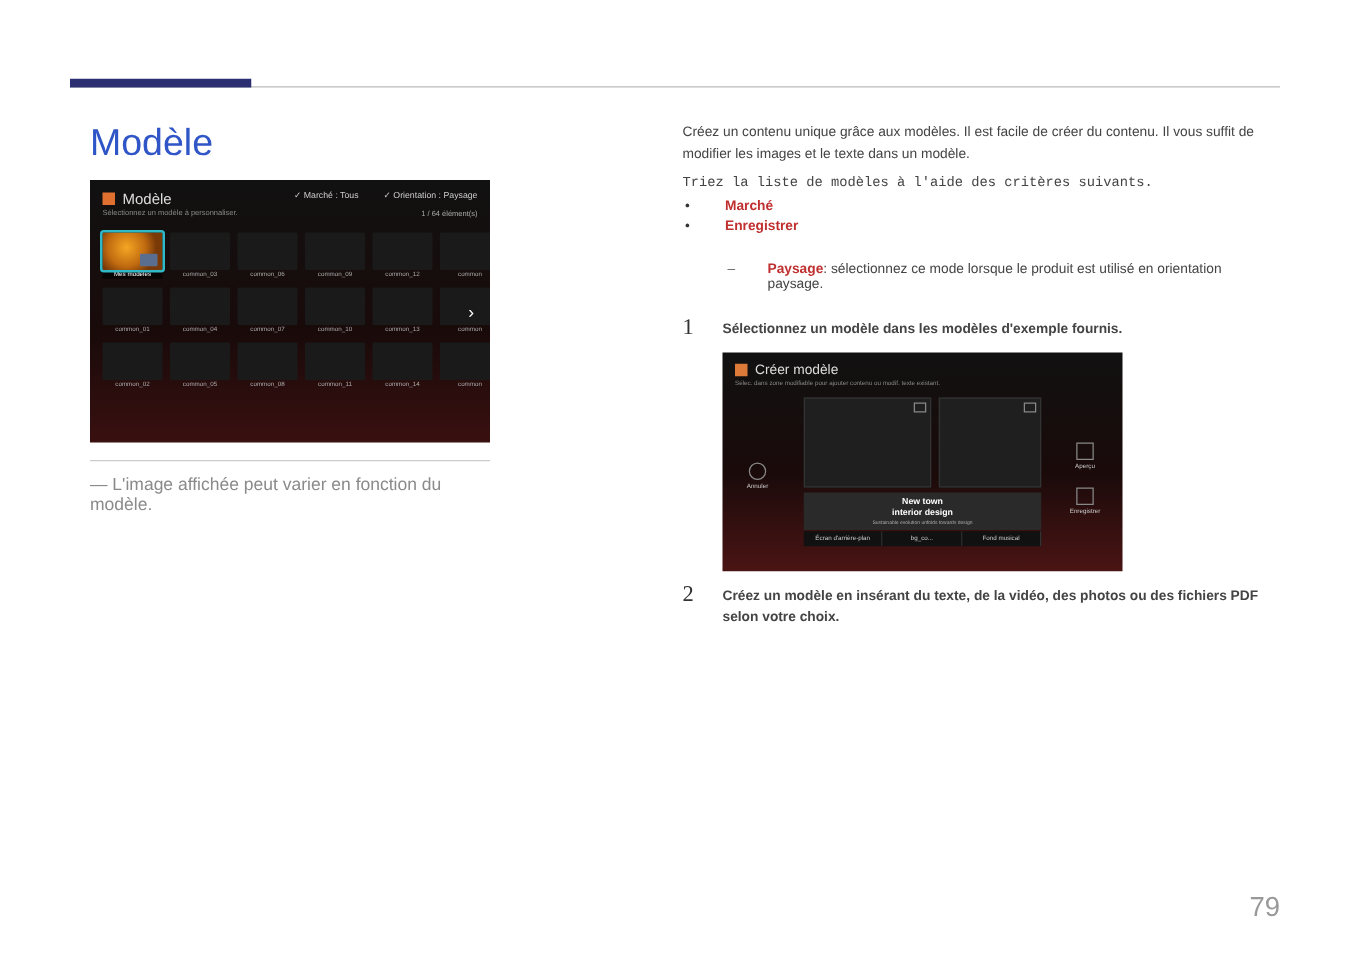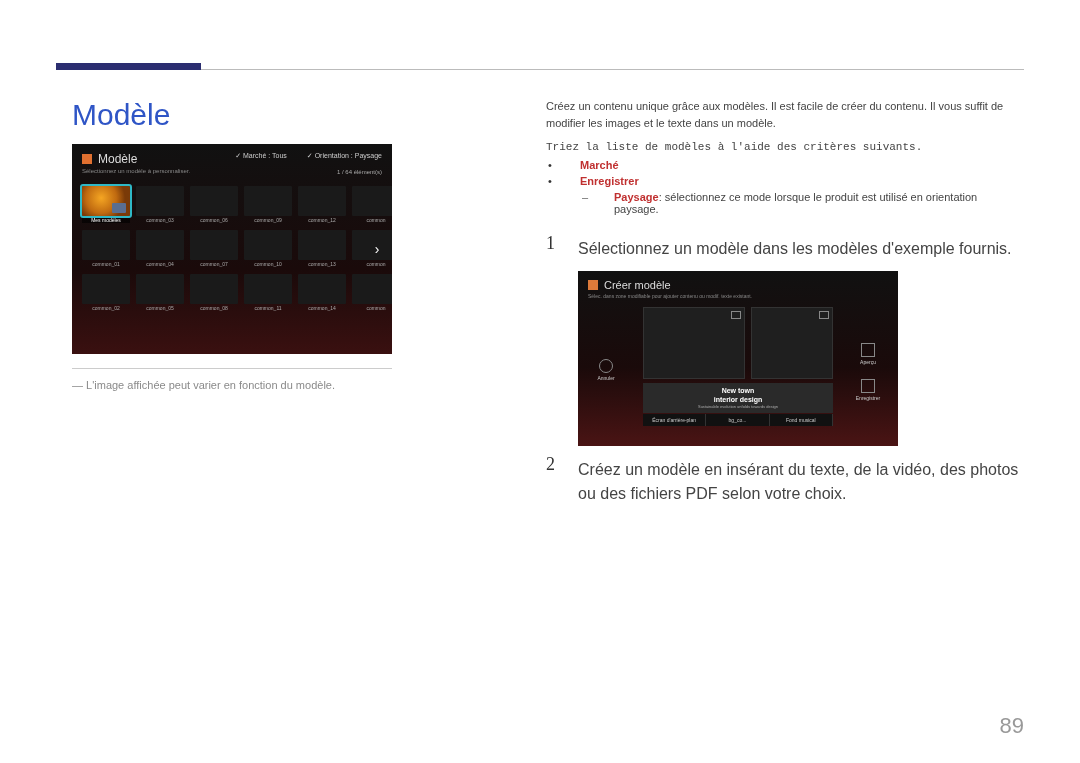--- a/index.html
+++ b/index.html
@@ -138,21 +138,21 @@
     font-size: 14px;
   }
   .left-hr {
     margin-top: 14px;
     border: none;
     border-top: 1px solid #ccc;
     width: 320px;
   }
   .left-note {
     margin-top: 10px;
-    font-size: 11px;
+    font-size: 14px;
     color: #8a8a8a;
   }
 
   .right-col {
     position: absolute;
     left: 546px;
     top: 98px;
     width: 478px;
   }
   .section-title {
@@ -190,21 +190,21 @@
   }
   .bullets li::before {
     content: "•";
     position: absolute;
     left: -12px;
     color: #333;
   }
   .red-bold { color: #c03030; font-weight: bold; }
   .sub-items {
     padding-left: 14px;
-    margin-top: 4px;
+    margin-top: 22px;
   }
   .sub-items li {
     list-style: none;
     font-size: 11px;
     color: #444;
     position: relative;
     margin-bottom: 4px;
   }
   .sub-items li::before {
     content: "‒";
@@ -222,25 +222,26 @@
     margin-bottom: 8px;
   }
   .step-num {
     font-size: 18px;
     font-weight: 300;
     color: #333;
     width: 18px;
     font-family: Georgia, serif;
   }
   .step-text {
-    font-size: 16px;
+    font-size: 11px;
     color: #444;
     line-height: 1.5;
     flex: 1;
     padding-top: 4px;
+    font-weight: bold;
   }
 
   .create-screenshot {
     margin: 10px 0 8px 32px;
     width: 320px;
     height: 175px;
     background: linear-gradient(to bottom, #111 0%, #1a0a0a 55%, #4a1414 100%);
     position: relative;
     color: #ddd;
     font-size: 8px;
@@ -506,13 +507,13 @@
       </div>
     </div>
 
     <div class="step">
       <div class="step-num">2</div>
       <div class="step-text">Créez un modèle en insérant du texte, de la vidéo, des photos ou des fichiers PDF selon votre choix.</div>
     </div>
   </div>
 </div>
 
-<div class="page-num">89</div>
+<div class="page-num">79</div>
 
 </body></html>

